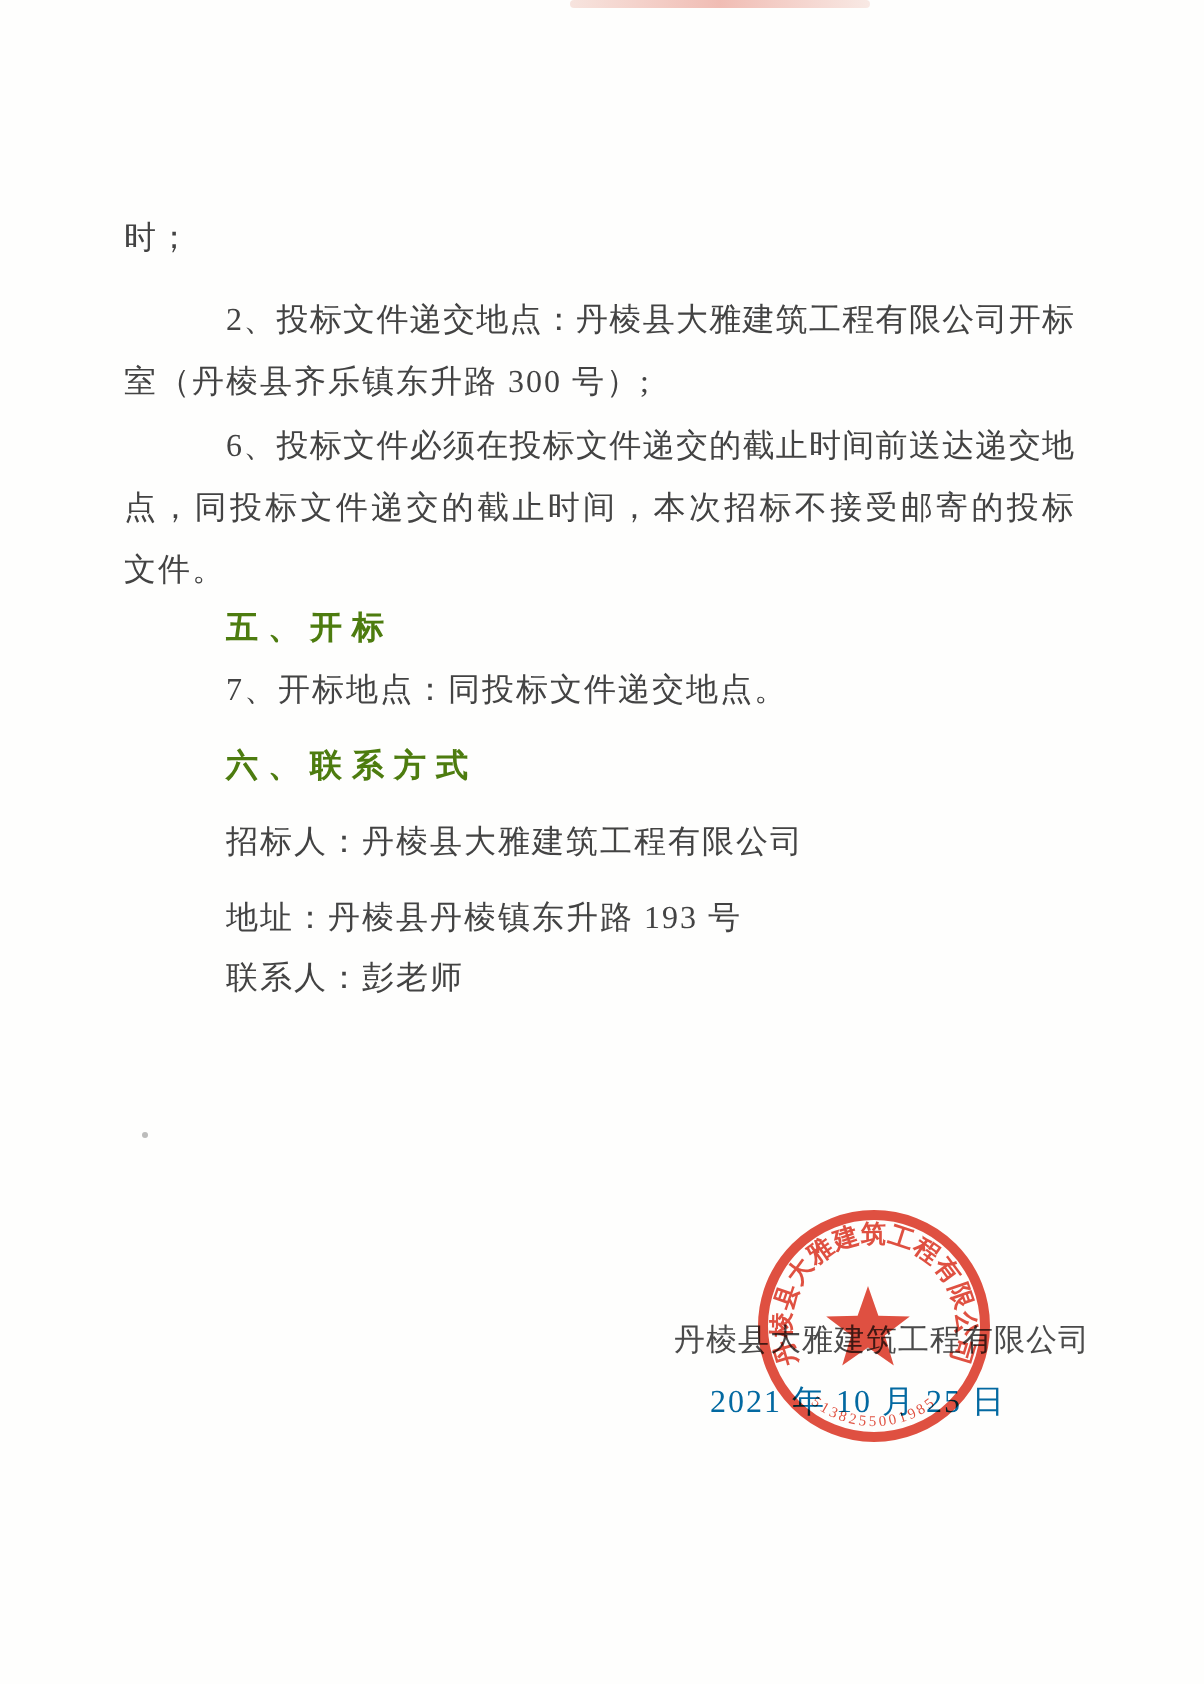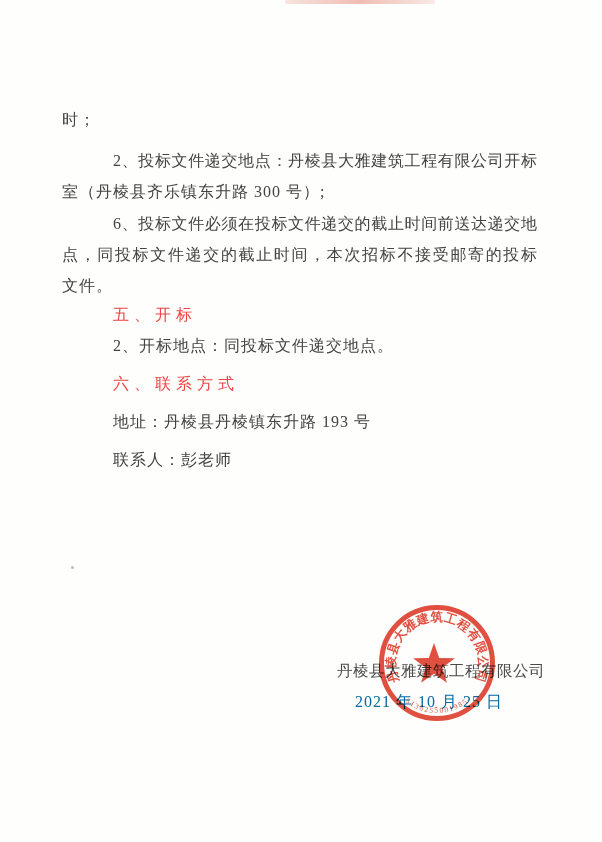--- a/index.html
+++ b/index.html
@@ -38,23 +38,23 @@
   .line.fill{
     white-space:normal;
     letter-spacing:0;
     text-align:justify;
     text-align-last:justify;
     font-family:Liberation Serif, serif;
   }
   .line.first{ padding-left:51px; }
   .line.heading{
     padding-left:51px;
-    font-weight:normal;
+    font-weight:bold;
     letter-spacing:5px;
-    color:#ef4444;
+    color:#4d7c0f;
   }
   .content .line:nth-child(2){margin-top:21px}
   .content .line:nth-child(3){margin-top:11px}
   .content .line:nth-child(4){margin-top:12px}
   .content .line:nth-child(5){margin-top:11px}
   .content .line:nth-child(6){margin-top:11px}
   .content .line:nth-child(7){margin-top:9px}
   .content .line:nth-child(8){margin-top:11px}
   .content .line:nth-child(9){margin-top:18px}
   .content .line:nth-child(10){margin-top:18px}
@@ -90,22 +90,23 @@
   <div class="top-smudge"></div>
 
   <div class="content" id="doc-lines">
       <div class="line">时；</div>
       <div class="line first fill">2、投标文件递交地点：丹棱县大雅建筑工程有限公司开标</div>
       <div class="line">室（丹棱县齐乐镇东升路 300 号）;</div>
       <div class="line first fill">6、投标文件必须在投标文件递交的截止时间前送达递交地</div>
       <div class="line fill">点，同投标文件递交的截止时间，本次招标不接受邮寄的投标</div>
       <div class="line">文件。</div>
       <div class="line heading">五、开标</div>
-      <div class="line first">2、开标地点：同投标文件递交地点。</div>
+      <div class="line first">7、开标地点：同投标文件递交地点。</div>
       <div class="line heading">六、联系方式</div>
+      <div class="line first">招标人：丹棱县大雅建筑工程有限公司</div>
       <div class="line first">地址：丹棱县丹棱镇东升路 193 号</div>
       <div class="line first">联系人：彭老师</div>
     </div>
 
   <div class="sig-company">丹棱县大雅建筑工程有限公司</div>
 
   <div class="sig-date">2021 年 10 月 25 日</div>
 
   <svg class="seal" viewBox="-70 -70 140 140">
 

